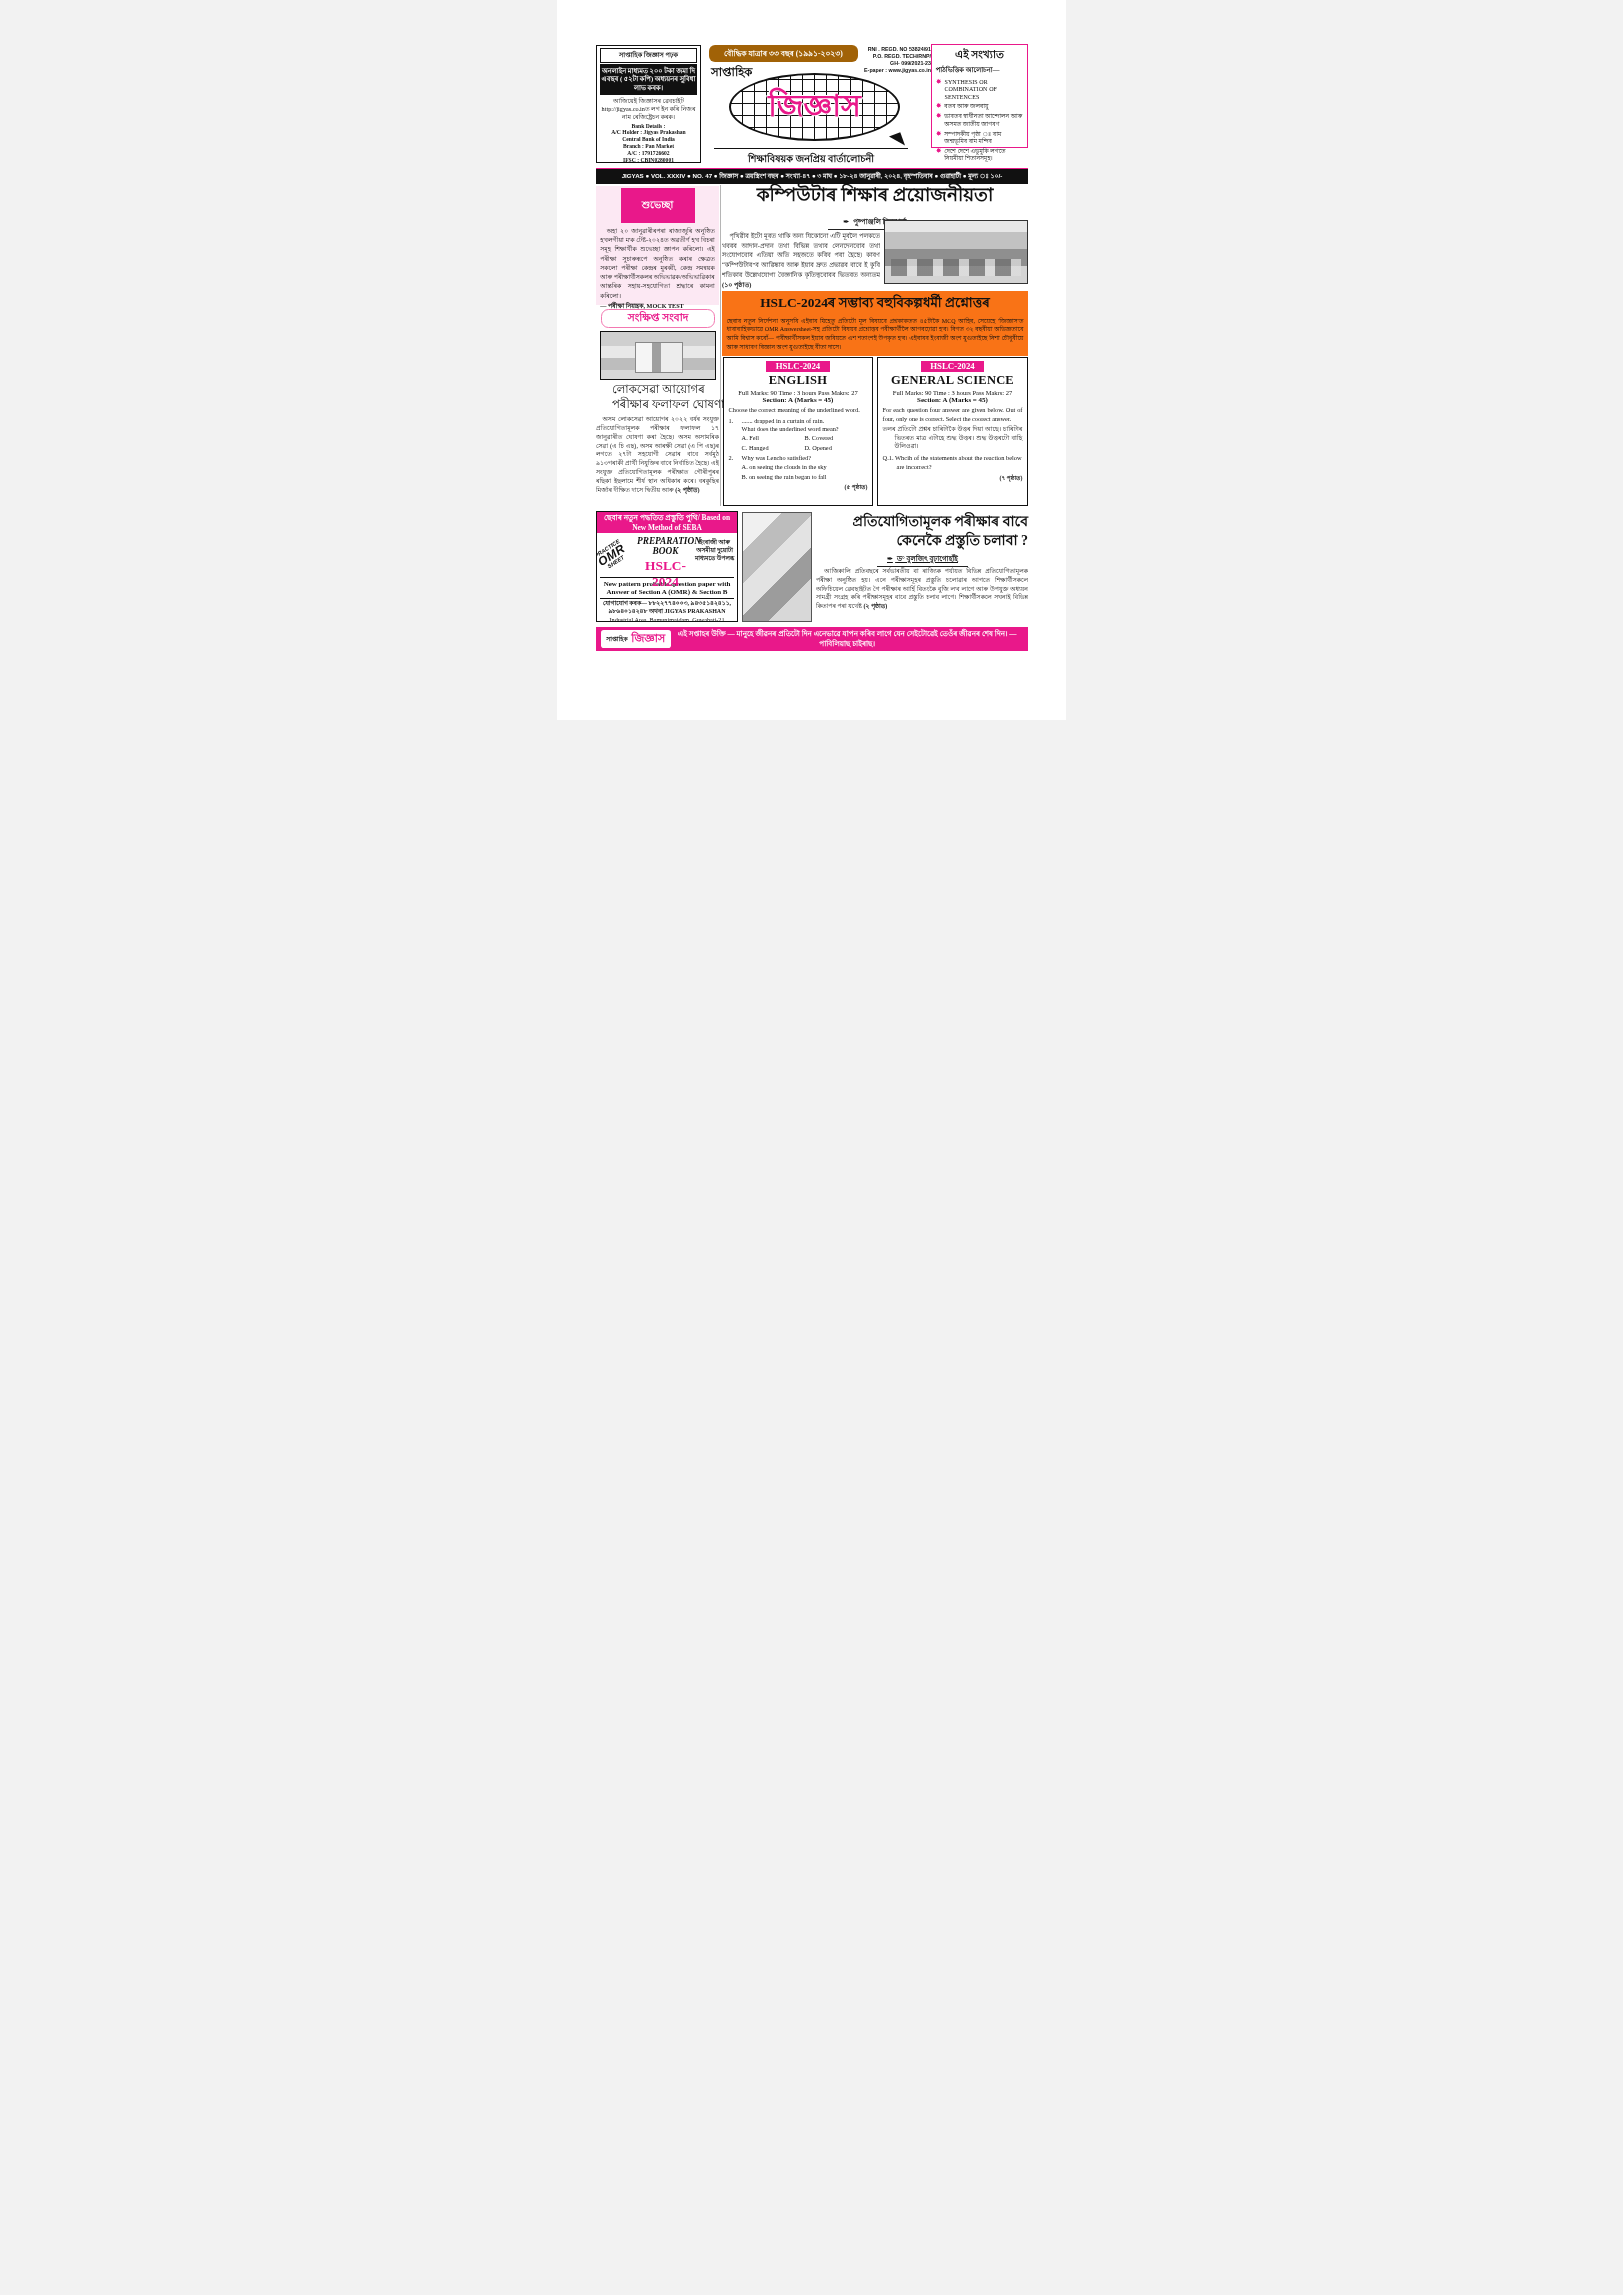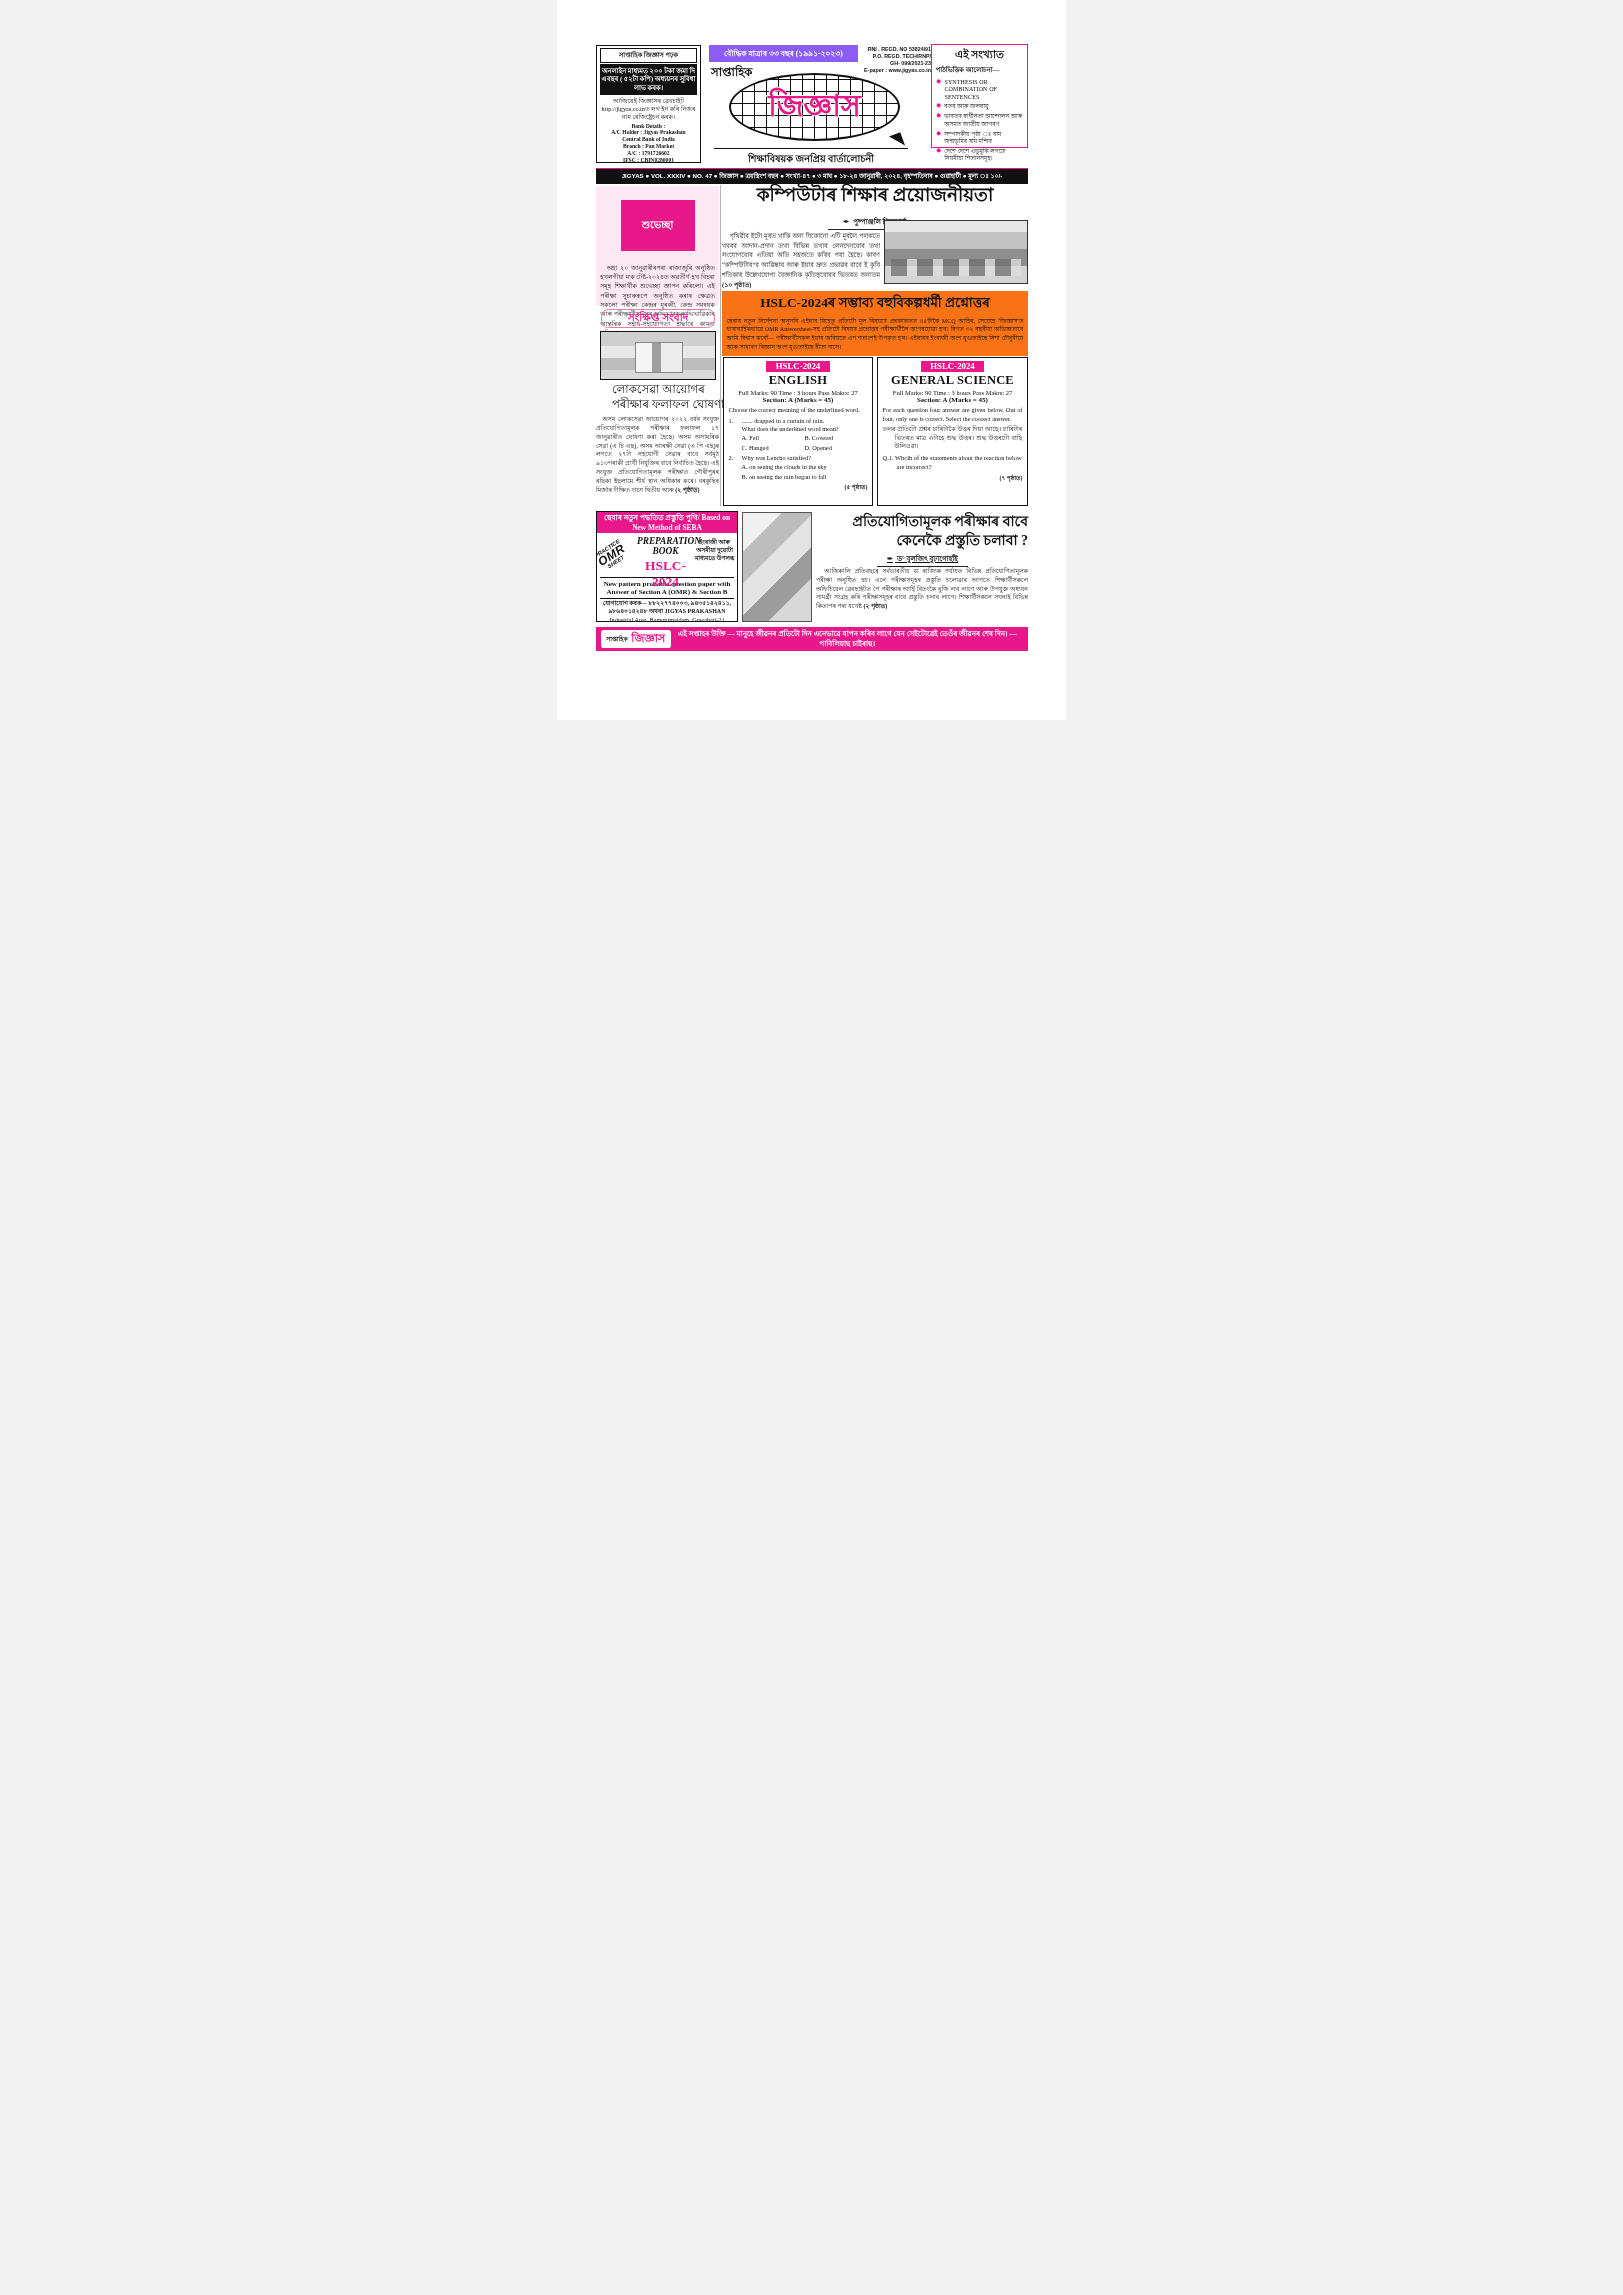--- a/index.html
+++ b/index.html
@@ -7,22 +7,22 @@
         font-family:"Liberation Serif",serif;color:#111;overflow:hidden;}
   .abs{position:absolute;}
 
   
   .sub-box{left:39px;top:45px;width:105px;height:118px;border:1.9px solid #111;padding:2.3px 2.8px;box-sizing:border-box;}
   .sub-title{border:0.9px solid #111;text-align:center;font-weight:bold;font-size:6.5px;padding:0.9px 0;}
   .sub-offer{background:#111;color:#fff;text-align:center;font-weight:bold;font-size:6.7px;line-height:1.3;padding:2.3px 1.4px;margin-top:1.4px;}
   .sub-web{text-align:center;font-size:6.2px;line-height:1.3;margin-top:1.9px;}
   .sub-bank{text-align:center;font-weight:bold;font-size:5.6px;line-height:1.22;margin-top:1.4px;}
 
-  .ann-strip{left:152px;top:45px;width:147px;background:#8b5cf6;color:#fff;text-align:center;
-             font-weight:bold;font-size:7.6px;padding:1.9px 0.9px;}
+  .ann-strip{left:152px;top:45px;width:147px;background:#a16207;color:#fff;text-align:center;
+             font-weight:bold;font-size:7.6px;padding:1.9px 0.9px;border-radius:6px;}
   .weekly-label{left:154px;top:64px;font-size:11.6px;font-weight:bold;}
   .logo-wrap{left:172px;top:73px;width:171px;height:68px;}
   .logo-ellipse{position:absolute;inset:0;border:2.8px solid #111;border-radius:50%;overflow:hidden;background:
       repeating-linear-gradient(0deg,transparent 0 11px,#111 11px 12px),
       repeating-linear-gradient(90deg,transparent 0 11px,#111 11px 12px);}
   .logo-text{position:absolute;inset:0;display:flex;align-items:center;justify-content:center;
              font-size:30px;font-weight:bold;color:#e9188a;text-shadow:0.9px 0.9px 0 #fff,-0.9px -0.9px 0 #fff;}
   .logo-tail{position:absolute;right:-2.8px;bottom:-7.4px;width:0;height:0;
              border-left:12px solid transparent;border-top:14px solid #111;transform:rotate(-20deg);}
   .tagline{left:157px;top:148px;width:194px;border-top:0.9px solid #111;padding-top:2.3px;
@@ -39,22 +39,22 @@
   .issue-item .star{color:#e9188a;font-size:7px;line-height:1;}
   .issue-item.en{font-family:"Liberation Serif",serif;letter-spacing:0.1px;}
 
   
   .dateline{left:39px;top:168px;width:432px;height:15.7px;background:#111;border-top:1.9px solid #e9188a;
             color:#fff;display:flex;align-items:center;justify-content:center;
             font-family:"Liberation Sans",sans-serif;font-weight:bold;font-size:6.2px;box-sizing:border-box;}
 
   
   .greeting{left:39px;top:186px;width:123px;height:119px;background:#fce8f3;box-sizing:border-box;padding:1.9px 4.2px;}
-  .greet-title{width:74px;margin:12px auto;background:#e9188a;color:#fff;text-align:center;
-               font-size:9.7px;font-weight:bold;padding:17px 0;}
+  .greet-title{width:74px;margin:0 auto;background:#e9188a;color:#fff;text-align:center;
+               font-size:9.7px;font-weight:bold;padding:9px 0;}
   .greet-body{font-size:6.2px;line-height:1.5;text-align:justify;margin-top:2.8px;text-indent:6.5px;}
   .greet-sign{font-size:6.2px;font-weight:bold;margin-top:0.9px;}
 
   .brief-head{left:44px;top:309px;width:114px;height:18.5px;border:1.4px solid #f378b1;border-radius:7.4px;
               display:flex;align-items:center;justify-content:center;color:#e9188a;font-weight:bold;
               font-size:10.6px;text-shadow:0.5px 0.5px 0 #fff;box-sizing:border-box;}
   .apsc-photo{left:43px;top:331px;width:116px;height:49px;border:1.4px solid #111;box-sizing:border-box;
         background:linear-gradient(180deg,#cfcfcf 0 30%,#e8e8e8 30% 55%,#bdbdbd 55% 80%,#d9d9d9 80% 100%);}
   .apsc-photo .bld{position:absolute;left:30%;top:22%;width:40%;height:60%;
         background:linear-gradient(90deg,#f5f5f5 0 35%,#9f9f9f 35% 55%,#ededed 55% 100%);border:0.5px solid #888;}

